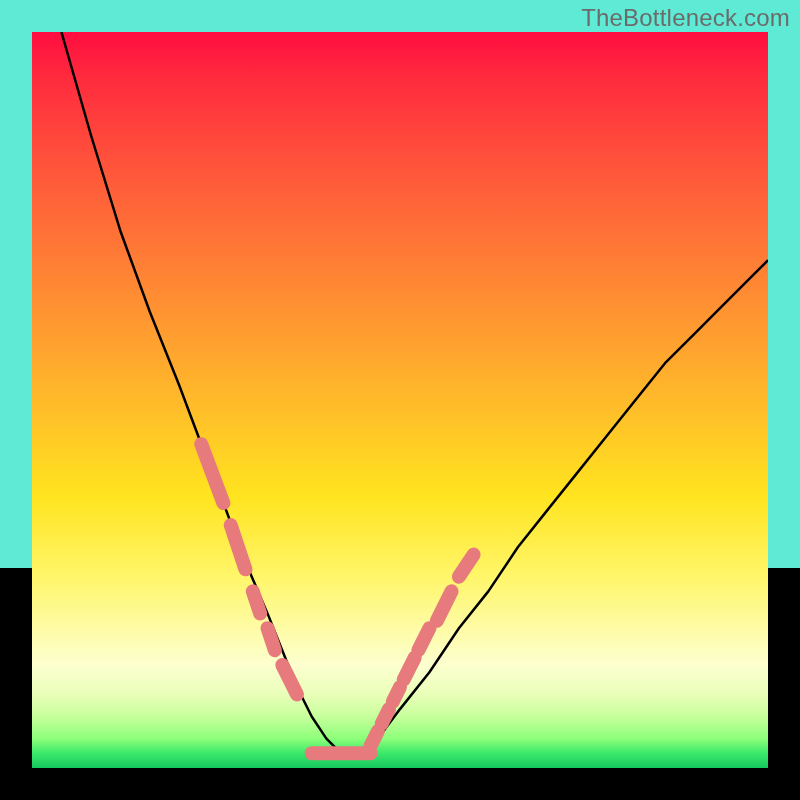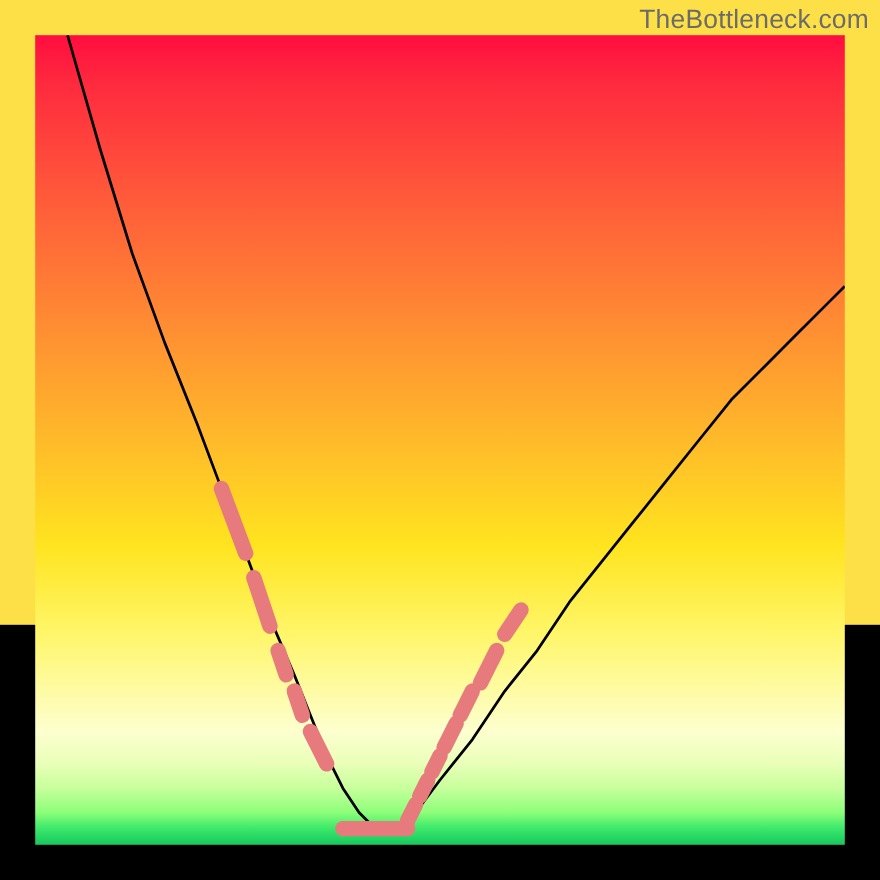--- a/index.html
+++ b/index.html
@@ -10,21 +10,21 @@
     overflow: hidden;
     background: #000;
     font-family: Arial, Helvetica, sans-serif;
   }
   .frame {
     position: absolute;
     left: 0;
     top: 0;
     width: 800px;
     height: 568px;
-    background: #fde047;
+    background: #5eead4;
   }
   .plot {
     position: absolute;
     left: 32px;
     top: 32px;
     width: 736px;
     height: 736px;
     
     background: linear-gradient(
       to bottom,

